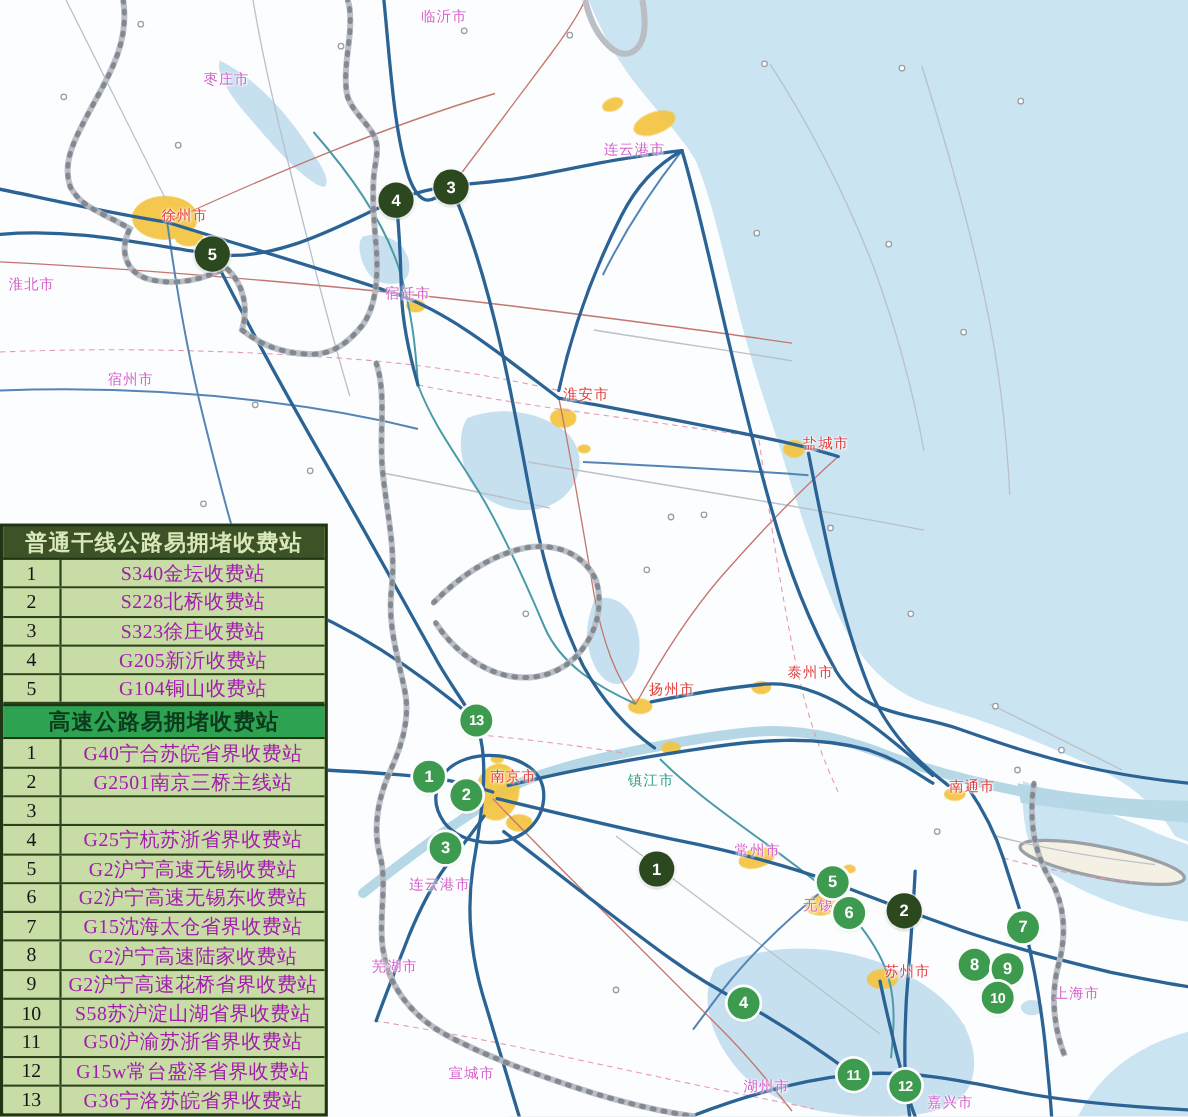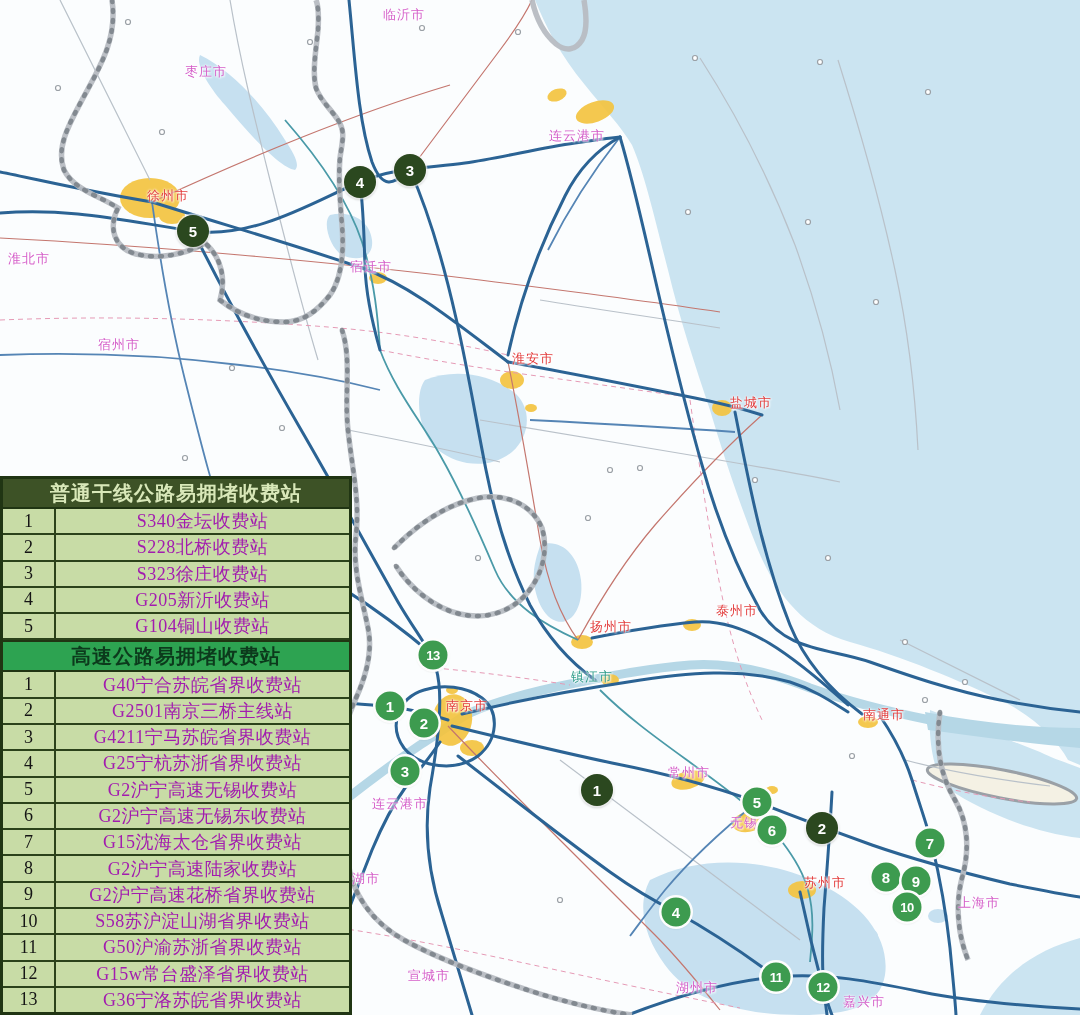--- a/index.html
+++ b/index.html
@@ -5,34 +5,34 @@
   html,body{margin:0;padding:0;background:#e9eef2;}
   .stage{position:relative;width:1080px;height:1015px;overflow:hidden;background:#fbfdfe;
          font-family:"Liberation Serif",serif;}
   .map-svg{position:absolute;left:0;top:0;width:100%;height:100%;}
 
   
   .city-label{position:absolute;font-size:13px;font-weight:normal;letter-spacing:1px;white-space:nowrap;
       text-shadow:0 0 2px #fff,0 0 3px #fff,1px 1px 2px #fff;line-height:1;}
   .lab-mag{color:#d45ec9;}
   .lab-red{color:#e23c3c;padding-left:20px;}
-  .lab-teal{color:#2f9d8a;}
+  .lab-teal{color:#2f9d8a;margin-top:33px;}
 
   
   .marker{position:absolute;border-radius:50%;display:flex;align-items:center;justify-content:center;
       color:#fff;font-weight:bold;font-family:"Liberation Sans",sans-serif;font-size:15px;
       transform:translate(-50%,-50%);line-height:1;}
   .marker.expwy{width:29px;height:29px;background:#3d9b4f;
       box-shadow:0 0 0 2.5px #fdfdfd,0 1px 3px rgba(0,0,0,.4);}
   .marker.trunk{width:32px;height:32px;background:#2b481f;
       box-shadow:0 0 0 1.5px rgba(255,255,255,.6),0 1px 3px rgba(0,0,0,.4);}
   .marker.dbl{font-size:13px;letter-spacing:-0.5px;}
 
   
-  .legend{position:absolute;left:0;top:476px;width:352px;height:539px;box-sizing:border-box;
+  .legend{position:absolute;left:0;top:476px;width:298px;height:539px;box-sizing:border-box;
       border:3px solid #203513;display:flex;flex-direction:column;background:#c8dca6;}
   .lg-header{flex:0 0 28px;display:flex;align-items:center;justify-content:center;
       font-size:20px;font-weight:bold;letter-spacing:1px;}
   .lg-header.trunk-h{background:#3d5226;color:#d9e8b9;border-bottom:2px solid #203513;}
   .lg-header.hw-h{background:#2da351;color:#0c3a1c;border-top:2px solid #203513;border-bottom:2px solid #203513;}
   .lg-row{flex:1 1 0;display:flex;background:#c8dca6;border-bottom:2px solid #2b421a;min-height:0;}
   .lg-row:last-child{border-bottom:none;}
   .lg-num{flex:0 0 51px;border-right:2px solid #2b421a;display:flex;align-items:center;justify-content:center;
       font-size:18px;color:#151515;}
   .lg-label{flex:1;display:flex;align-items:center;justify-content:center;
@@ -290,21 +290,20 @@
     <div class="lg-row">
       <div class="lg-num">1</div>
       <div class="lg-label">G40宁合苏皖省界收费站</div>
     </div>
     <div class="lg-row">
       <div class="lg-num">2</div>
       <div class="lg-label">G2501南京三桥主线站</div>
     </div>
     <div class="lg-row">
       <div class="lg-num">3</div>
-      <div class="lg-label">G4211宁马苏皖省界收费站</div>
     </div>
     <div class="lg-row">
       <div class="lg-num">4</div>
       <div class="lg-label">G25宁杭苏浙省界收费站</div>
     </div>
     <div class="lg-row">
       <div class="lg-num">5</div>
       <div class="lg-label">G2沪宁高速无锡收费站</div>
     </div>
     <div class="lg-row">

